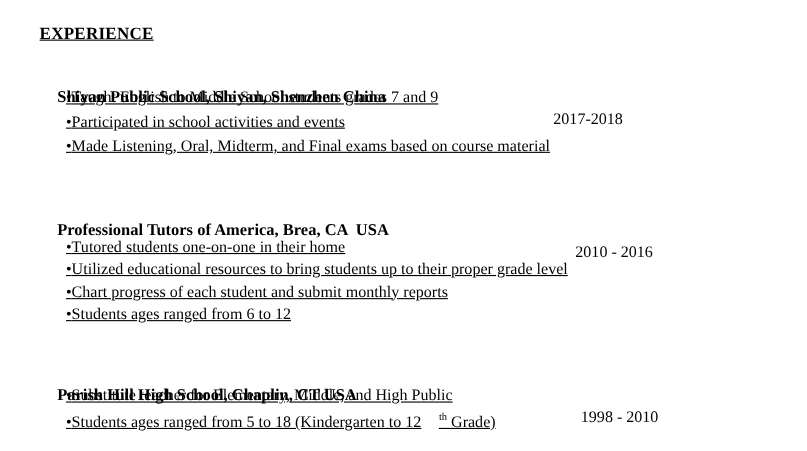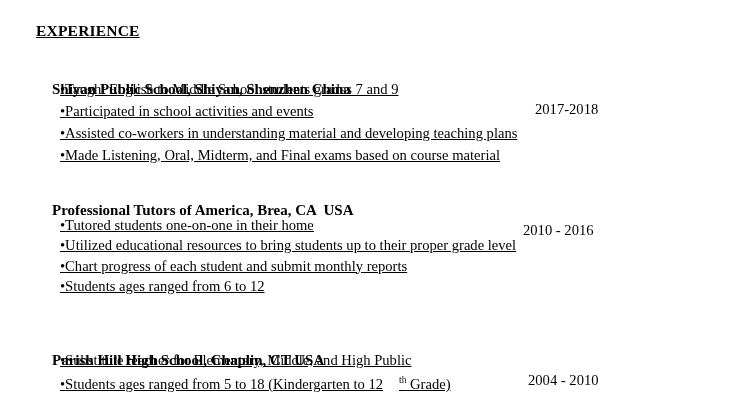--- a/index.html
+++ b/index.html
@@ -41,21 +41,21 @@
   }
   .job-header .job-dates {
     position: absolute;
     top: auto;
     font-size: 14.6px;
     font-weight: normal;
   }
   .job1-header { top: 59px; }
   .job2-header { top: 180px; }
   .job3-header { top: 330px; }
-  .job1-header .job-dates { left: 499px; }
+  .job1-header .job-dates { left: 467px; }
   .job2-header .job-dates { left: 487px; }
   .job3-header .job-dates { left: 492px; }
   .bullets {
     position: absolute;
     left: 60px;
     margin: 0;
     padding: 0;
     list-style: none;
     font-size: 14.6px;
     text-decoration: underline;
@@ -81,37 +81,36 @@
 
   <div class="section-heading">EXPERIENCE</div>
 
   <div class="job-header job1-header">
     <span class="job-title">Shiyan Public School, Shiyan, Shenzhen China</span>
     <span class="job-dates">2017-2018</span>
   </div>
   <ul class="bullets job1-bullets">
     <li><span class="bullet-glyph">•</span><span>Taught English to Middle School students grades 7 and 9</span></li>
     <li><span class="bullet-glyph">•</span><span>Participated in school activities and events</span></li>
-    <li><span class="bullet-glyph">•</span><span>Assisted co-workers in understanding material and developing teaching plans</span></li>
     <li><span class="bullet-glyph">•</span><span>Made Listening, Oral, Midterm, and Final exams based on course material</span></li>
   </ul>
 
   <div class="job-header job2-header">
     <span class="job-title">Professional Tutors of America, Brea, CA  USA</span>
     <span class="job-dates">2010 - 2016</span>
   </div>
   <ul class="bullets job2-bullets">
     <li><span class="bullet-glyph">•</span><span>Tutored students one-on-one in their home</span></li>
     <li><span class="bullet-glyph">•</span><span>Utilized educational resources to bring students up to their proper grade level</span></li>
     <li><span class="bullet-glyph">•</span><span>Chart progress of each student and submit monthly reports</span></li>
     <li><span class="bullet-glyph">•</span><span>Students ages ranged from 6 to 12</span></li>
   </ul>
 
   <div class="job-header job3-header">
     <span class="job-title">Parish Hill High School, Chaplin, CT USA</span>
-    <span class="job-dates">2004 - 2010</span>
+    <span class="job-dates">1998 - 2010</span>
   </div>
   <ul class="bullets job3-bullets">
     <li><span class="bullet-glyph">•</span><span>Substitute teacher for Elementary, Middle, and High Public</span></li>
     <li><span class="bullet-glyph">•</span><span>Students ages ranged from 5 to 18 (Kindergarten to 12</span><sup class="sup-text">th</sup><span> Grade)</span></li>
   </ul>
 
 </div>
 
 </body></html>

